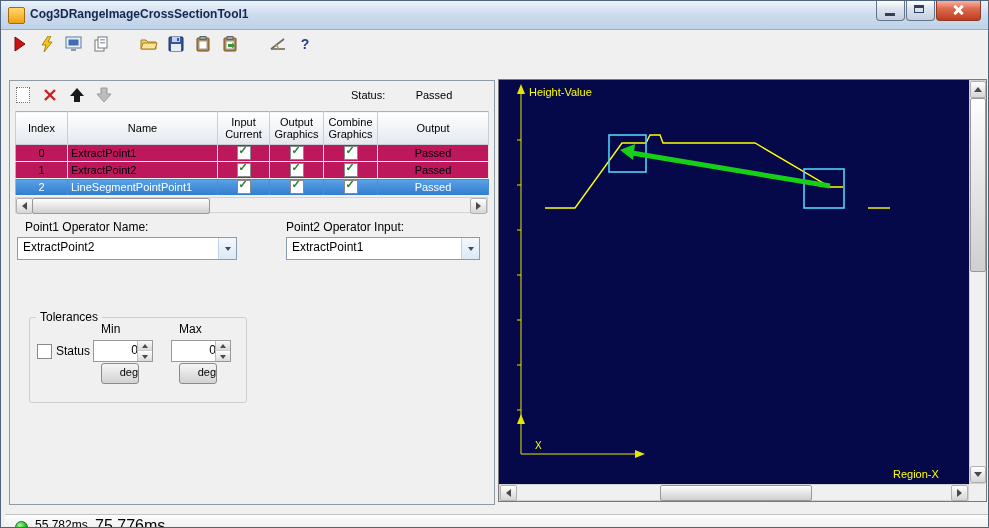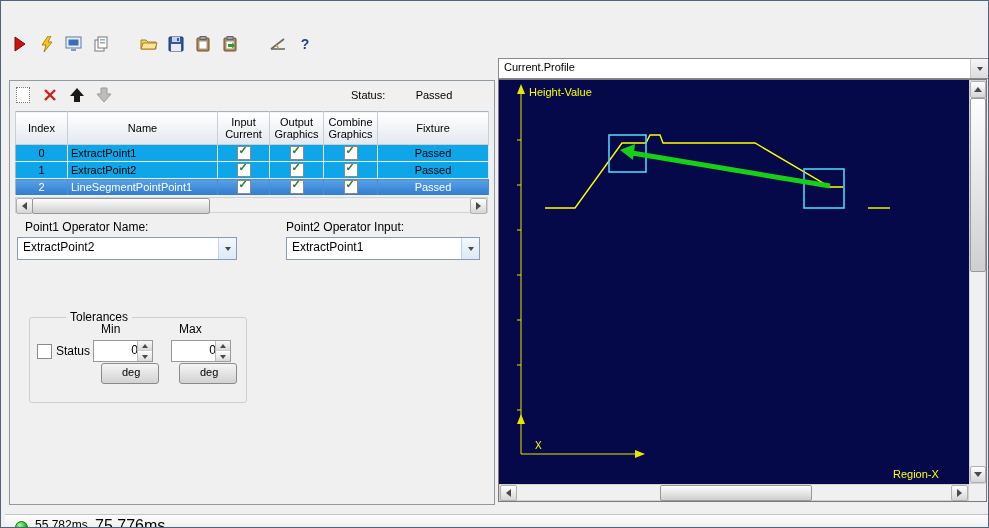--- a/index.html
+++ b/index.html
@@ -31,21 +31,21 @@
   .tabpage{position:absolute;left:8px;top:79px;width:484px;height:423px;border:1px solid #8f9aa3;background:#f0f0f0;z-index:1;}
 
   
   .ops-toolbar{position:absolute;left:12px;top:84px;height:20px;display:flex;gap:7px;z-index:2;}
   .obtn{width:20px;height:20px;display:flex;align-items:center;justify-content:center;}
   .icon-new{width:12px;height:14px;background:#fff;border:1px dotted #777;}
   .status-label{position:absolute;left:350px;top:88px;font-size:11px;z-index:2;}
   .status-value{position:absolute;left:398px;top:88px;width:70px;text-align:center;font-size:11px;z-index:2;}
 
   
-  .ops-table{position:absolute;left:14px;top:110px;width:473px;border-collapse:collapse;font-size:11px;background:#0ea5e9;border:1px solid #a8b2bc;z-index:2;table-layout:fixed;}
+  .ops-table{position:absolute;left:14px;top:110px;width:473px;border-collapse:collapse;font-size:11px;background:#be185d;border:1px solid #a8b2bc;z-index:2;table-layout:fixed;}
   .ops-table th{background:linear-gradient(#ffffff,#e4e8ee);border:1px solid #c8ced6;border-top:none;font-weight:normal;height:32px;padding:0 2px;line-height:12px;text-align:center;}
   .ops-table td{border-right:1px solid #e2e2e2;border-bottom:1px solid #efefef;height:16px;padding:0 3px;overflow:hidden;white-space:nowrap;}
   .c-index{text-align:center;} .c-chk{text-align:center;} .c-status{text-align:center;}
   .sel td{background:linear-gradient(#5aa2e8,#2f7ccf);color:#fff;border-right-color:#4a90d8;}
   .cb{display:inline-block;width:12px;height:12px;background:#fff;border:1px solid #8a8a8a;position:relative;vertical-align:middle;}
   .cb .tick{position:absolute;left:1px;top:-3px;font-size:11px;color:#2e7d32;font-weight:bold;}
 
   
   .scrollbar{position:absolute;background:#f0f0f0;border:1px solid #d2d2d2;box-sizing:border-box;z-index:2;}
   .sb-btn{position:absolute;width:15px;height:14px;background:linear-gradient(#fefefe,#d6d6d6);border:1px solid #b0b0b0;border-radius:2px;display:flex;align-items:center;justify-content:center;}
@@ -58,47 +58,63 @@
   .tri-u.small{border-left-width:3px;border-right-width:3px;border-bottom-width:4px;}
 
   
   .field-label{position:absolute;font-size:12px;z-index:2;}
   .combo{position:absolute;height:21px;background:#fff;border:1px solid #8a9cb4;z-index:2;}
   .combo-text{position:absolute;left:5px;top:0;line-height:19px;font-size:12px;white-space:nowrap;}
   .combo-arrow{position:absolute;right:0;top:0;width:17px;height:100%;display:flex;align-items:center;justify-content:center;background:linear-gradient(#f3f8fd,#dce9f6);border-left:1px solid #c2d4e8;}
 
   
   .groupbox{position:absolute;left:28px;top:316px;width:216px;height:84px;border:1px solid #cfcfcf;border-radius:3px;z-index:2;}
-  .group-title{position:absolute;left:6px;top:-8px;background:#f0f0f0;padding:0 4px;font-size:12px;margin-left:30px;}
+  .group-title{position:absolute;left:6px;top:-8px;background:#f0f0f0;padding:0 4px;font-size:12px;}
   .chk{position:absolute;width:13px;height:13px;background:#fff;border:1px solid #8a8a8a;}
   .spin{position:absolute;width:58px;height:20px;background:#fff;border:1px solid #999;}
   .spin input{position:absolute;left:0;top:0;width:42px;height:18px;border:none;outline:none;text-align:right;font-size:12px;font-family:"Liberation Sans",sans-serif;padding:0 2px;background:transparent;}
   .spin-btns{position:absolute;right:0;top:0;width:14px;height:100%;border-left:1px solid #bbb;}
   .spin-up,.spin-down{position:absolute;left:0;width:100%;height:9px;background:linear-gradient(#fafafa,#dadada);display:flex;align-items:center;justify-content:center;}
   .spin-up{top:0;border-bottom:1px solid #ccc;} .spin-down{bottom:0;}
-  .deg-btn{position:absolute;width:36px;height:19px;border:1px solid #8a8a8a;border-radius:3px;background:linear-gradient(#f5f5f5,#d2d2d2);font-size:11px;text-align:left;line-height:17px;z-index:2;padding-left:20px;}
+  .deg-btn{position:absolute;width:36px;height:19px;border:1px solid #8a8a8a;border-radius:3px;background:linear-gradient(#f5f5f5,#d2d2d2);font-size:11px;text-align:right;line-height:17px;z-index:2;}
 
   
   .display-panel{position:absolute;left:497px;top:78px;width:489px;height:423px;border:1px solid #7a7a7a;background:#f0f0f0;box-sizing:border-box;}
   .plot{position:absolute;left:0;top:0;width:470px;height:404px;background:#05094a;overflow:hidden;}
   .plot-label{fill:#ffff00;font-size:11px;font-family:"Liberation Sans",sans-serif;}
   .plot-label-small{fill:#ffff00;font-size:10px;font-family:"Liberation Sans",sans-serif;}
   .sb-corner{position:absolute;left:470px;top:404px;width:17px;height:17px;background:#f0f0f0;}
 
   
   .statusbar{position:absolute;left:4px;top:504px;width:100%;height:22px;background:linear-gradient(#fdfdfd,#e6e6e6);border-top:1px solid #c4c4c4;margin-top:9px;}
   .led{position:absolute;left:10px;top:6px;width:11px;height:11px;border-radius:50%;border:1px solid #0a7a0a;background:radial-gradient(circle at 35% 30%, #a9f2a9, #19b619 60%, #0a8a0a);}
   .time1{position:absolute;left:30px;top:0;line-height:21px;font-size:12px;}
   .time2{position:absolute;left:90px;top:0;line-height:21px;font-size:16px;}
 </style>
 </head>
 <body>
 
 <div id="window">
 
+  <div class="titlebar">
+    <div class="title-icon"></div>
+    <div class="title-text">Cog3DRangeImageCrossSectionTool1</div>
+    <div class="win-btns">
+      <div class="win-btn">
+          <span class="glyph-min"></span>
+        </div>
+      <div class="win-btn">
+          <span class="glyph-max"></span>
+        </div>
+      <div class="win-btn close">
+          <span class="glyph-x1"></span>
+          <span class="glyph-x2"></span>
+        </div>
+    </div>
+  </div>
 
   <div class="toolbar">
     <div class="tbtn">
         <svg width="14" height="16">
           <polygon points="2,1 12,8 2,15" fill="#cc1111" stroke="#7a0c0c"></polygon>
         </svg>
       </div>
     <div class="tbtn">
         <svg width="14" height="16">
           <polygon points="8,0 2,9 6,9 4,16 12,6 8,6 11,0" fill="#f8c514" stroke="#93700a" stroke-width="0.8"></polygon>
@@ -197,21 +213,21 @@
         <col style="width:54px">
         <col style="width:111px">
       </colgroup>
     <thead>
       <tr>
         <th>Index</th>
         <th>Name</th>
         <th>Input Current</th>
         <th>Output Graphics</th>
         <th>Combine Graphics</th>
-        <th>Fixture</th>
+        <th>Output</th>
       </tr>
     </thead>
     <tbody>
       <tr>
         <td class="c-index">0</td>
         <td>ExtractPoint1</td>
         <td class="c-chk"><span class="cb"><span class="tick">✓</span></span></td>
         <td class="c-chk"><span class="cb"><span class="tick">✓</span></span></td>
         <td class="c-chk"><span class="cb"><span class="tick">✓</span></span></td>
         <td class="c-status">Passed</td>
@@ -285,26 +301,20 @@
           <i class="tri-u small"></i>
         </div>
       <div class="spin-down">
           <i class="tri-d small"></i>
         </div>
     </div>
   </div>
   <div class="deg-btn" style="left:100px;top:362px;">deg</div>
   <div class="deg-btn" style="left:178px;top:362px;">deg</div>
 
-  <div class="combo" style="left:497px;top:57px;width:489px;height:19px;border-color:#8a8a8a;">
-    <span class="combo-text" style="font-size:11px;line-height:17px;">Current.Profile</span>
-    <span class="combo-arrow" style="background:linear-gradient(#f6f6f6,#dcdcdc);border-left:1px solid #c8c8c8;">
-        <i class="tri-d small"></i>
-      </span>
-  </div>
 
   <div class="display-panel">
     <div class="plot">
       <svg viewBox="0 0 470 404" width="470" height="404">
         <g stroke="#e6e600" stroke-width="1" fill="none">
           <line x1="22" y1="12" x2="22" y2="374"></line>
           <line x1="18" y1="60" x2="22" y2="60"></line>
           <line x1="18" y1="105" x2="22" y2="105"></line>
           <line x1="18" y1="150" x2="22" y2="150"></line>
           <line x1="18" y1="195" x2="22" y2="195"></line>

